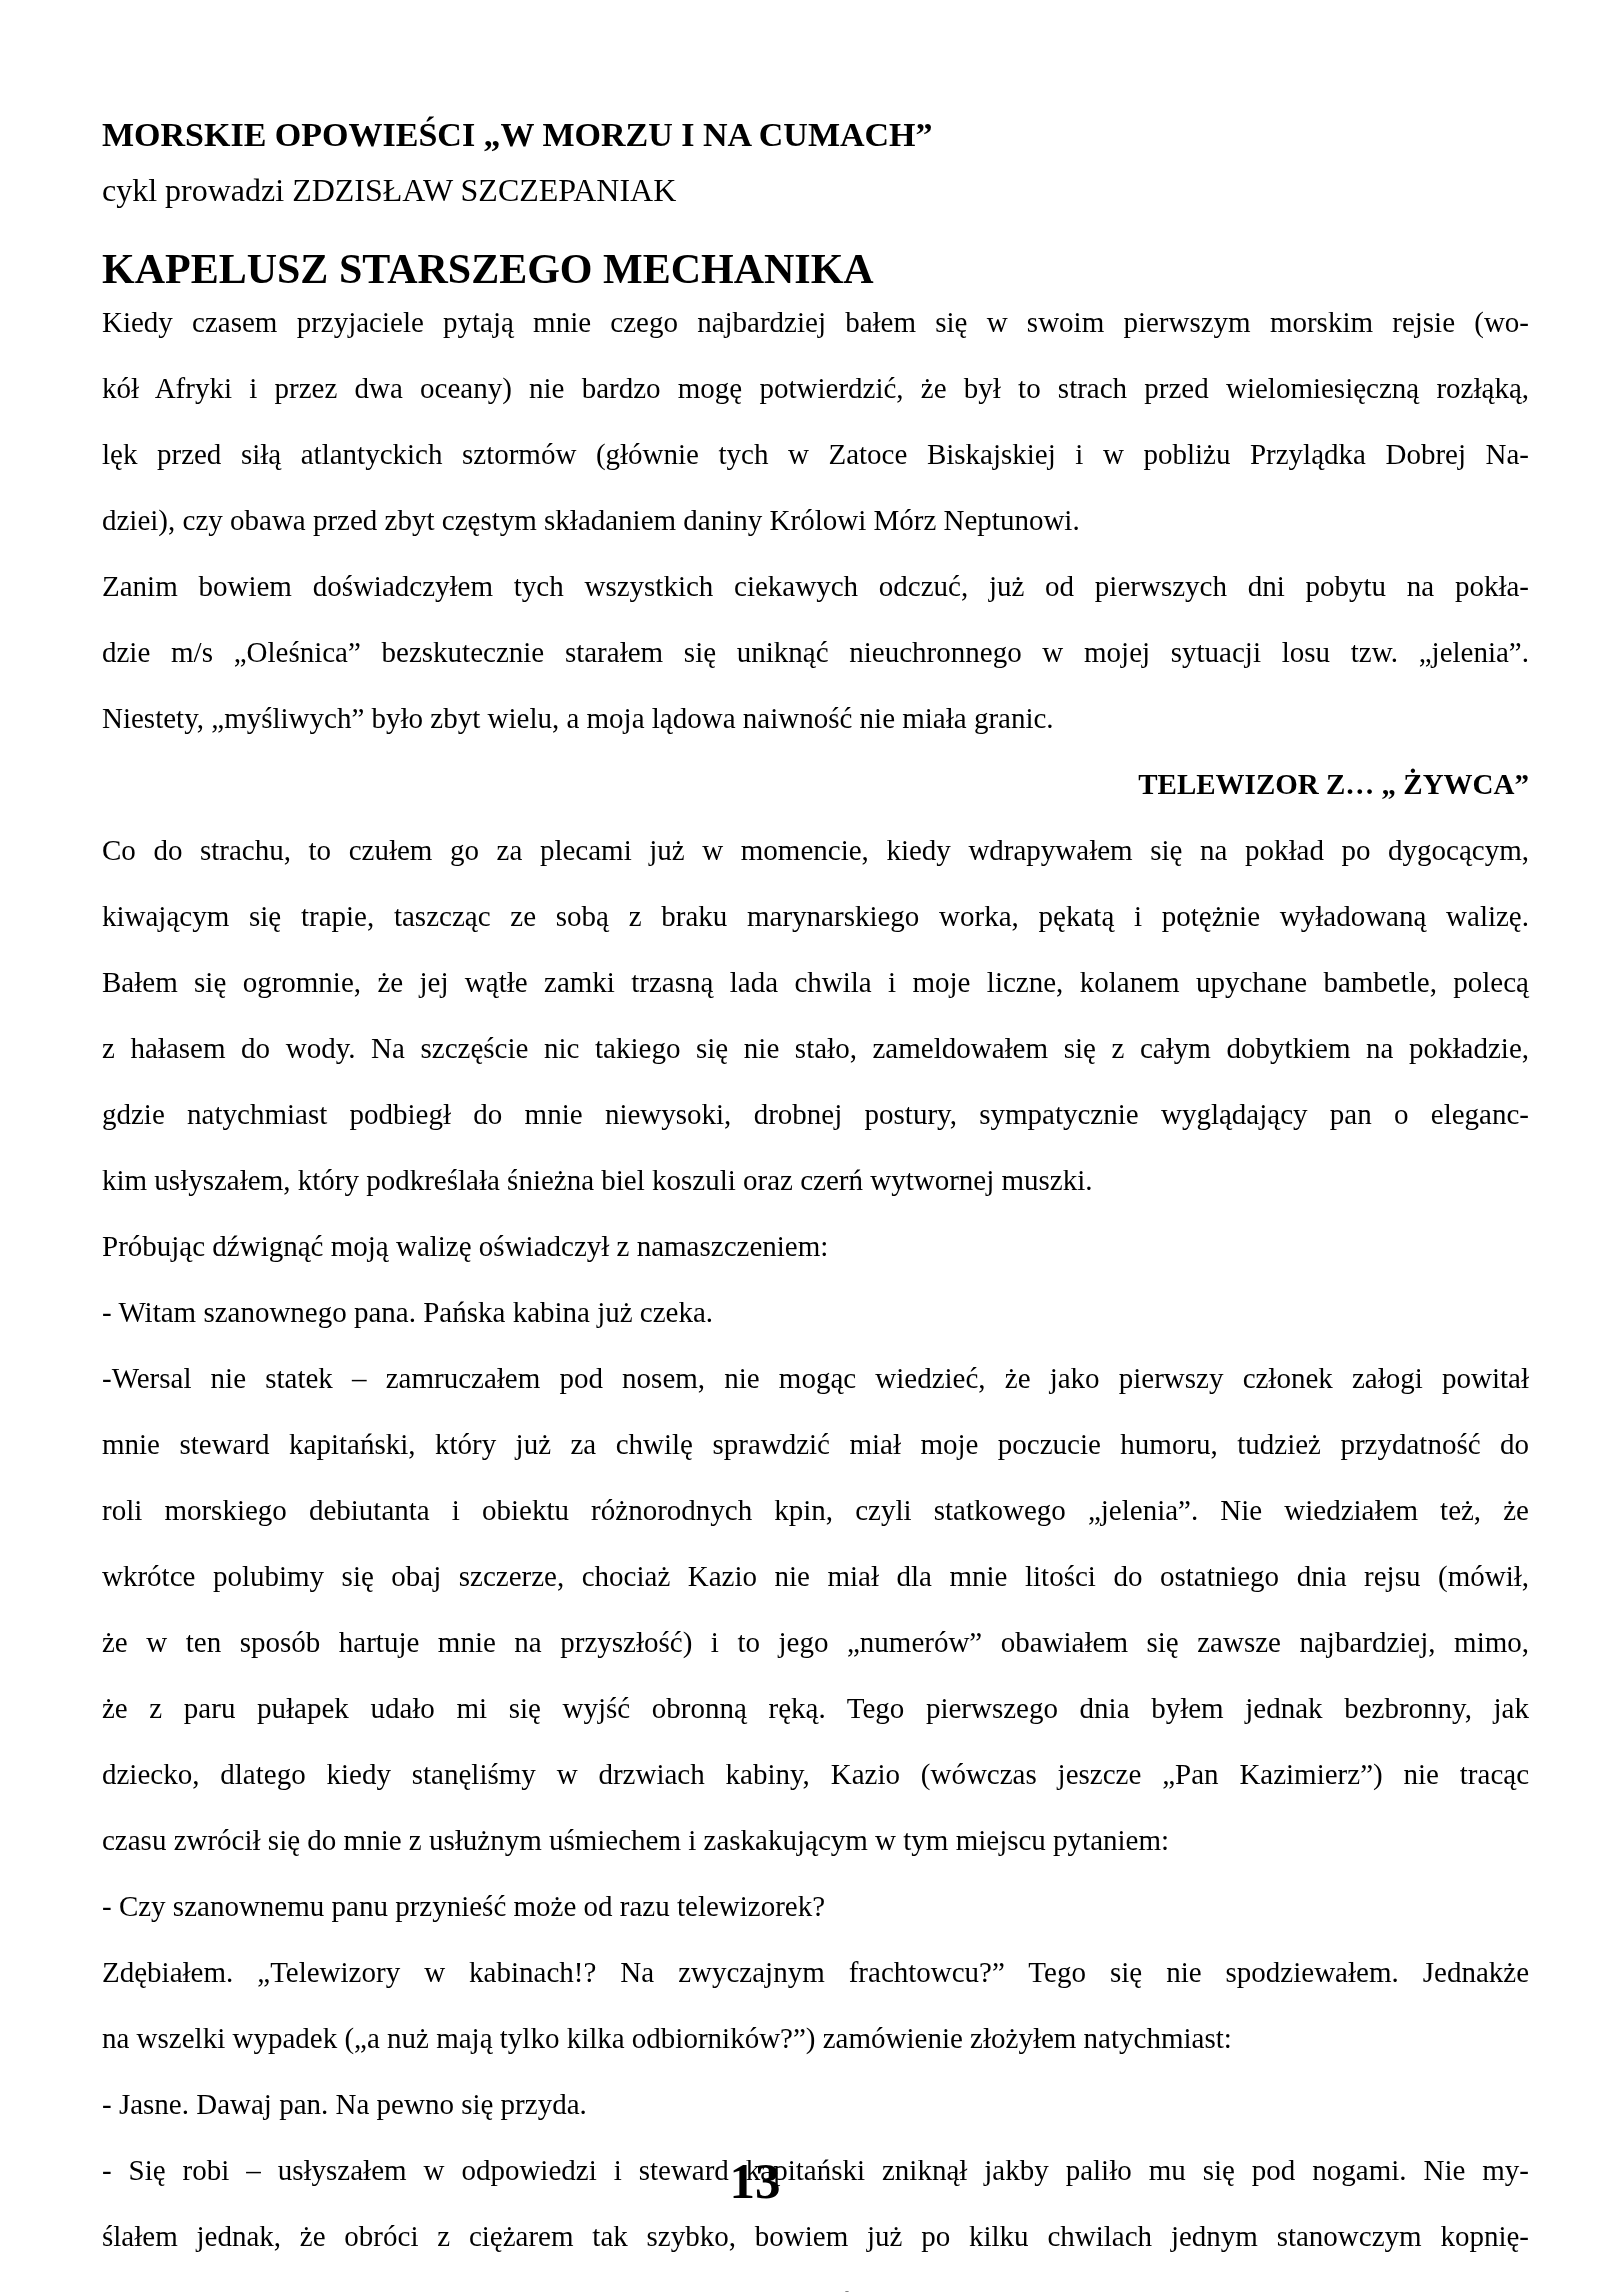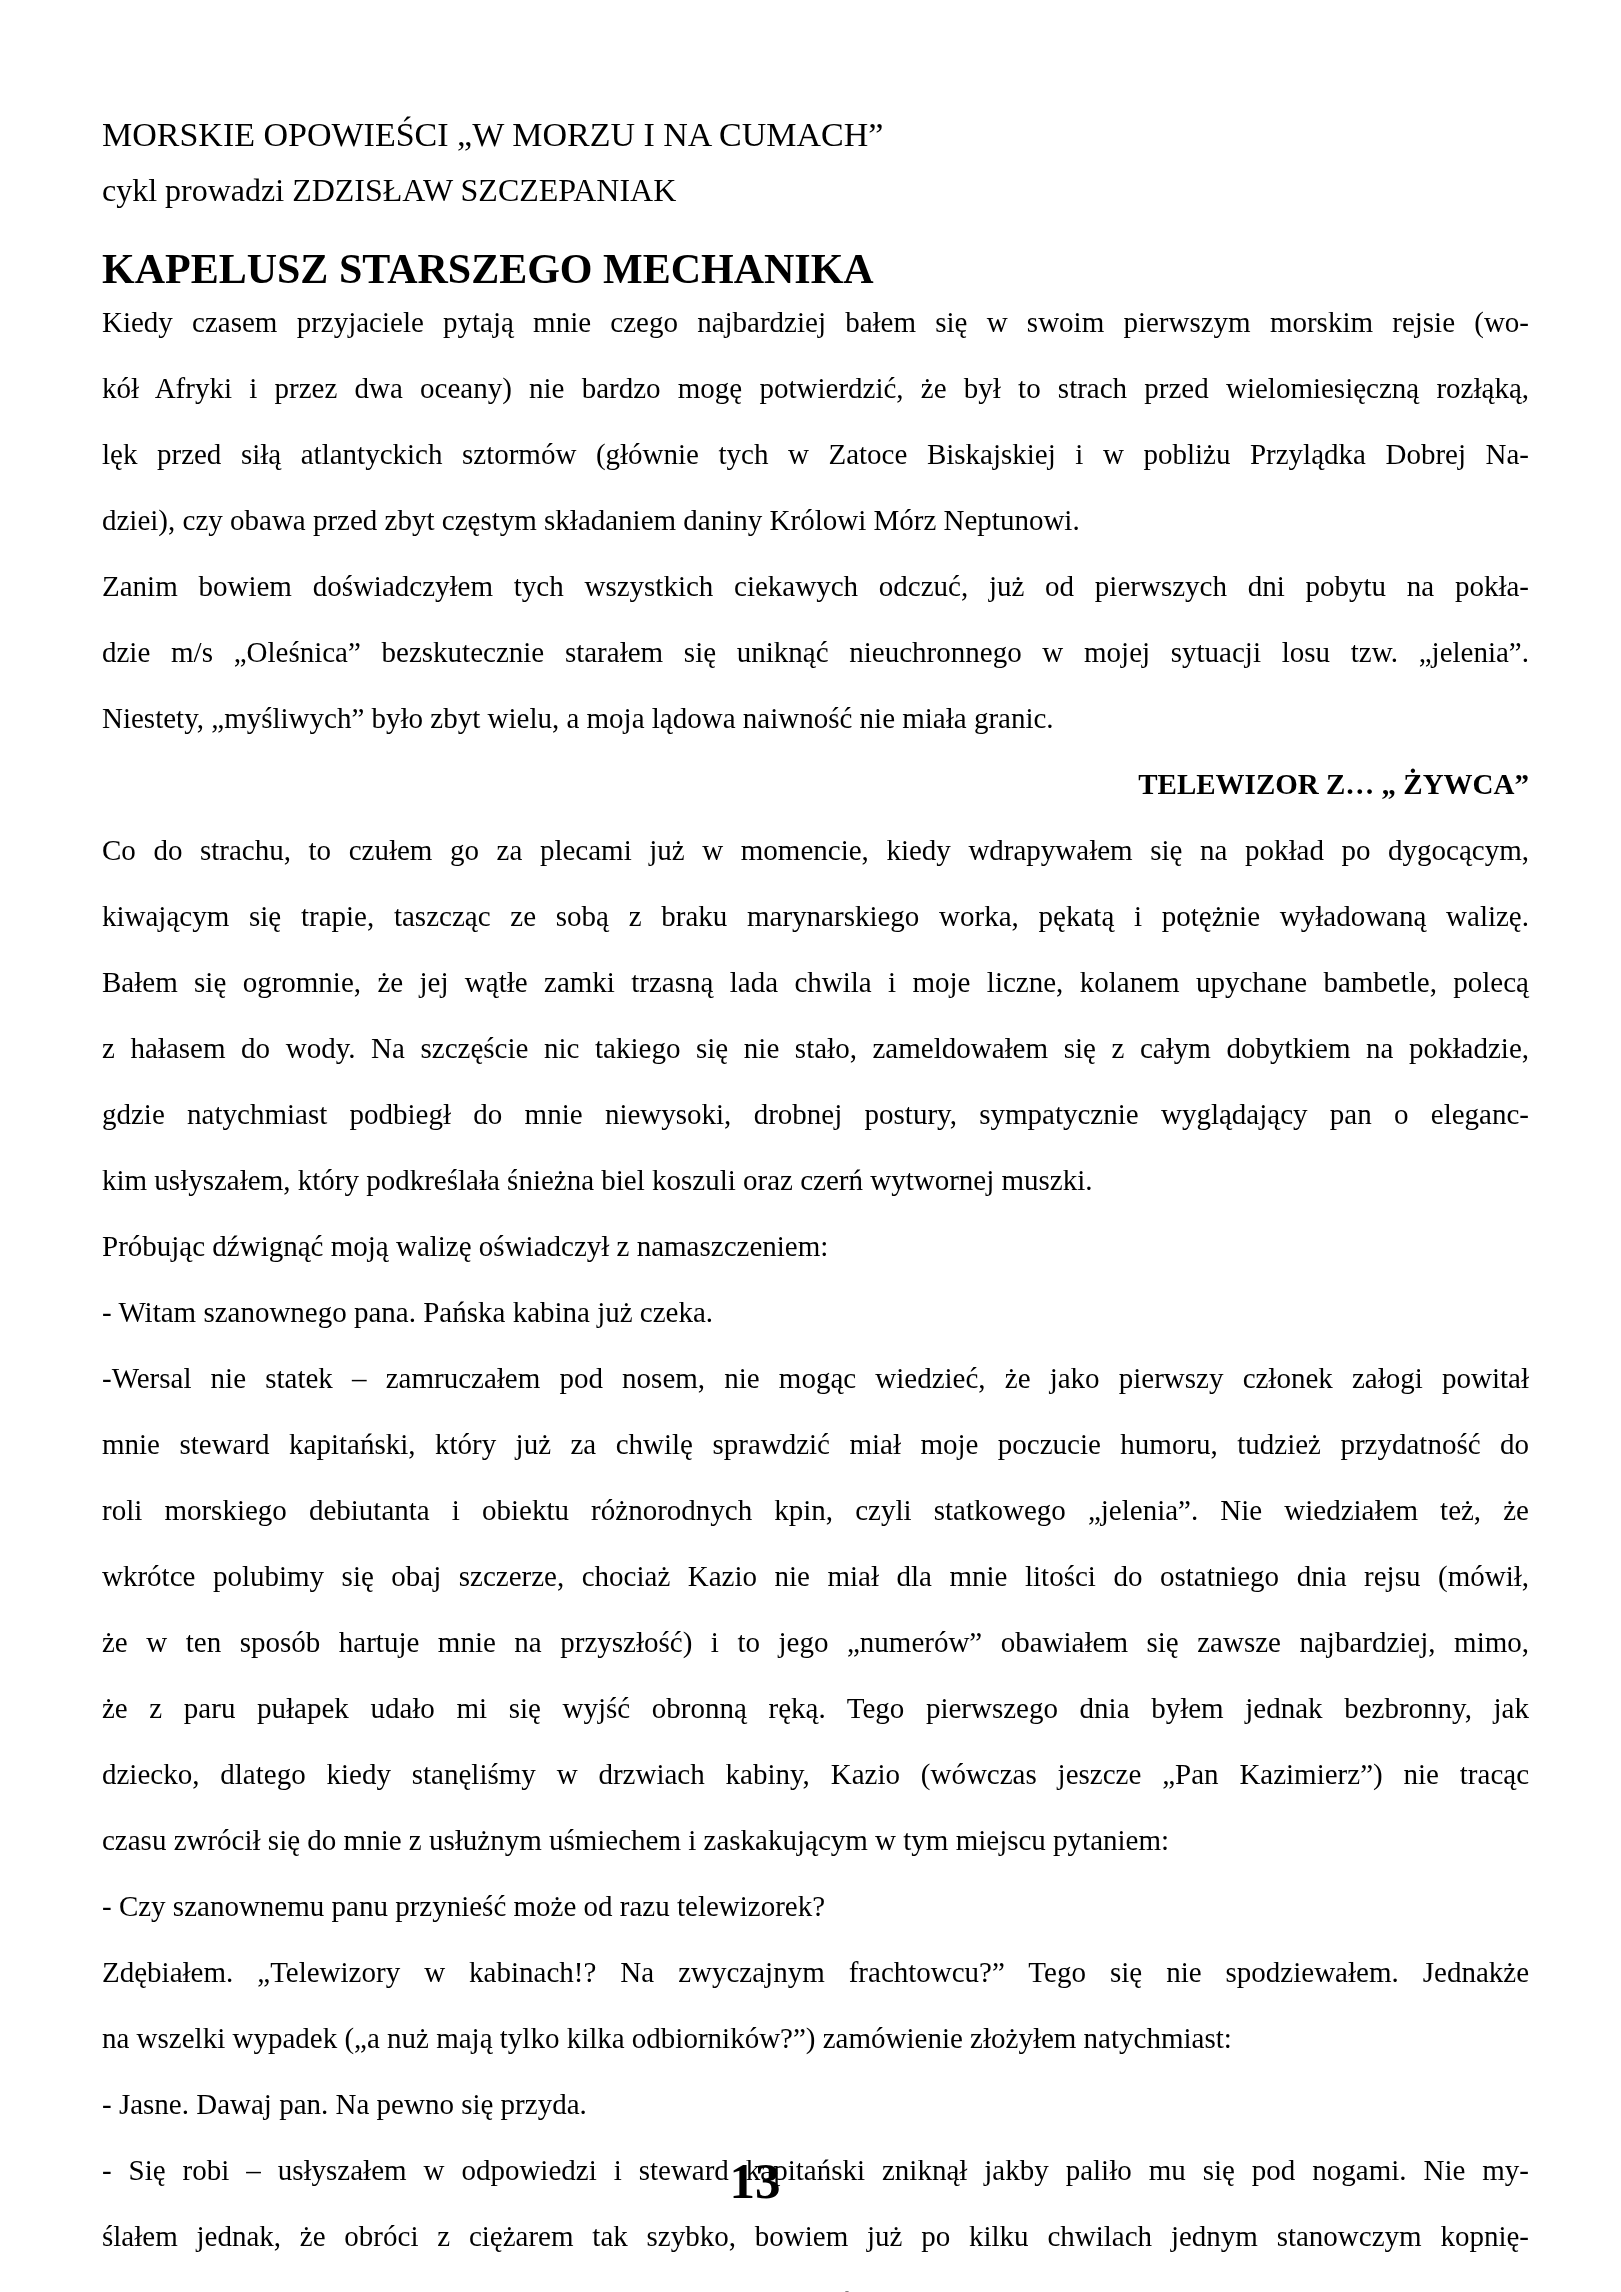--- a/index.html
+++ b/index.html
@@ -1,19 +1,19 @@
 <!DOCTYPE html>
 <html><head>
 <meta charset="utf-8">
 <style>
   html, body { margin: 0; padding: 0; background: #ffffff; }
   body { width: 1621px; height: 2293px; position: relative; overflow: hidden;
          font-family: "Liberation Serif", "DejaVu Serif", serif; color: #000; }
   .page { position: absolute; left: 0; top: 0; width: 1621px; height: 2293px; }
-  .title { position: absolute; left: 102px; top: 116px; font-size: 34px; font-weight: normal;
+  .title { position: absolute; left: 102px; top: 116px; font-size: 34px; font-weight: bold;
            letter-spacing: 0px; white-space: nowrap; }
   .subtitle { position: absolute; left: 102px; top: 172px; font-size: 32px; white-space: nowrap; }
   .h2 { position: absolute; left: 102px; top: 245px; font-size: 42px; font-weight: bold; white-space: nowrap; }
   .body { position: absolute; left: 102px; width: 1427px; top: 289px; }
   .line { height: 66px; line-height: 66px; font-size: 29px; white-space: nowrap; }
   .line.just { text-align: justify; text-align-last: justify; }
   .line.center-h { font-weight: bold; font-size: 29px; padding-left: 390px; text-align: right; }
   .pagenum { position: absolute; left: 0; width: 1414px; top: 2152px; text-align: center;
              font-size: 51px; font-weight: bold; margin-left: 48px; }
 </style>

